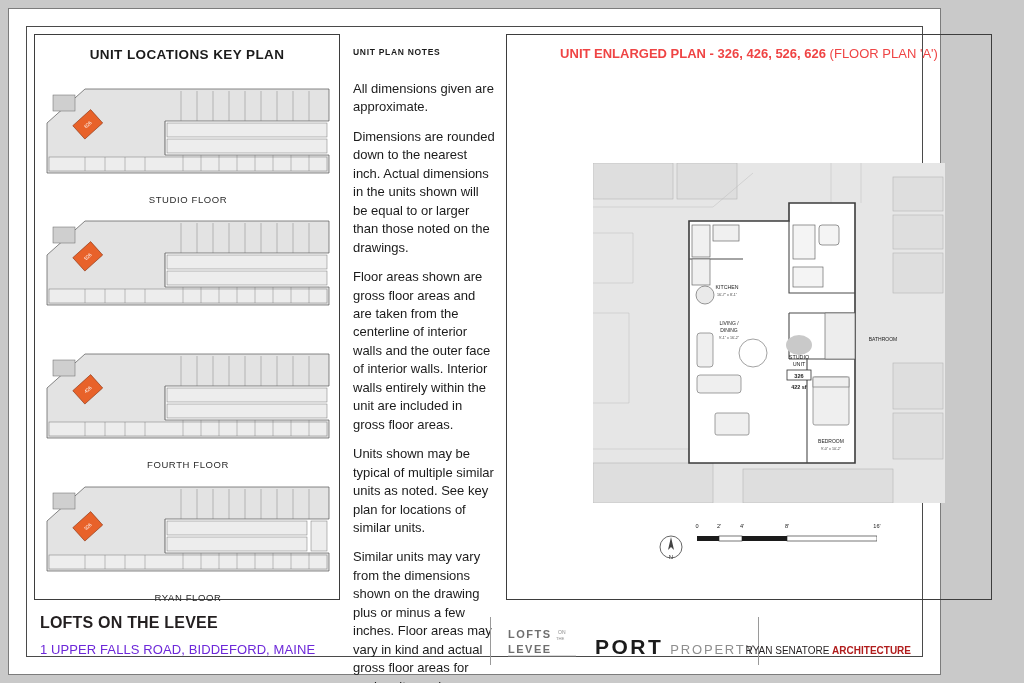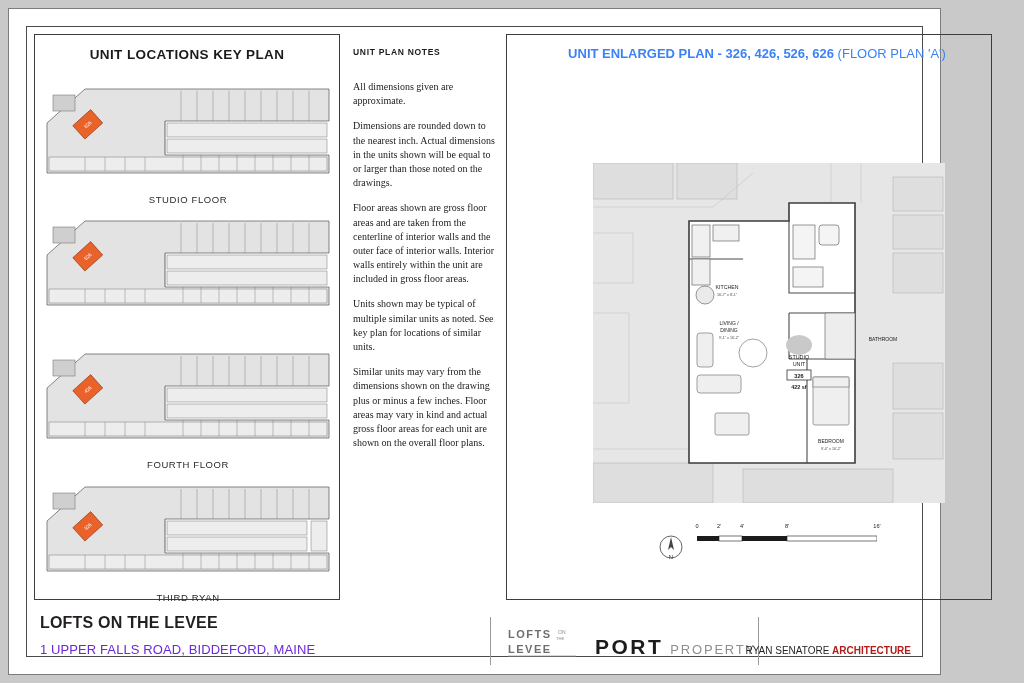--- a/index.html
+++ b/index.html
@@ -80,45 +80,44 @@
     width: 142px;
   }
   .notes-title {
     font-size: 8.5px;
     font-weight: bold;
     letter-spacing: 0.7px;
     color: #1b1b1b;
     margin-bottom: 23px;
   }
   .note-p {
-    font-size: 10px;
+    font-size: 13px;
     line-height: 1.42;
     color: #1b1b1b;
     margin-bottom: 11px;
-    font-family: Liberation Serif, serif;
   }
 
   
   .enlarged-panel {
     position: absolute;
     left: 497px;
     top: 25px;
     width: 486px;
     height: 566px;
     border: 1px solid #3d3d3d;
     box-sizing: border-box;
   }
   .enlarged-title {
     position: absolute;
     top: 11px;
-    left: 8px;
+    left: 0;
     width: 100%;
     text-align: center;
     font-size: 13px;
-    color: #3b82f6;
+    color: #ef4444;
   }
   .enlarged-title b { font-weight: bold; }
 
   .unit-canvas {
     position: absolute;
     left: 86px;
     top: 128px;
     width: 352px;
     height: 340px;
   }
@@ -374,21 +373,21 @@
           <line x1="80" y1="72" x2="80" y2="86"></line>
             <line x1="100" y1="72" x2="100" y2="86"></line>
           <line x1="120" y1="36" x2="120" y2="70"></line>
         </g>
         <rect x="8" y="10" width="22" height="16" fill="#cfcfcf" stroke="#666" stroke-width="0.5"></rect>
         <g transform="rotate(-42 42 44)">
           <rect x="31" y="35" width="24" height="18" fill="#e8622a" stroke="#8c3411" stroke-width="0.6"></rect>
           <text x="43" y="46" font-size="5" fill="#ffffff" text-anchor="middle" font-family="Liberation Sans, sans-serif">326</text>
         </g>
       </svg>
-      <div class="floor-caption">THIRD RYAN</div>
+      <div class="floor-caption">RYAN FLOOR</div>
     </div>
   </div>
 
   <div class="notes-col">
     <div class="notes-title">UNIT PLAN NOTES</div>
     <div class="note-p">All dimensions given are approximate.</div>
     <div class="note-p">Dimensions are rounded down to the nearest inch. Actual dimensions in the units shown will be equal to or larger than those noted on the drawings.</div>
     <div class="note-p">Floor areas shown are gross floor areas and are taken from the centerline of interior walls and the outer face of interior walls. Interior walls entirely within the unit are included in gross floor areas.</div>
     <div class="note-p">Units shown may be typical of multiple similar units as noted. See key plan for locations of similar units.</div>
     <div class="note-p">Similar units may vary from the dimensions shown on the drawing plus or minus a few inches. Floor areas may vary in kind and actual gross floor areas for each unit are shown on the overall floor plans.</div>

